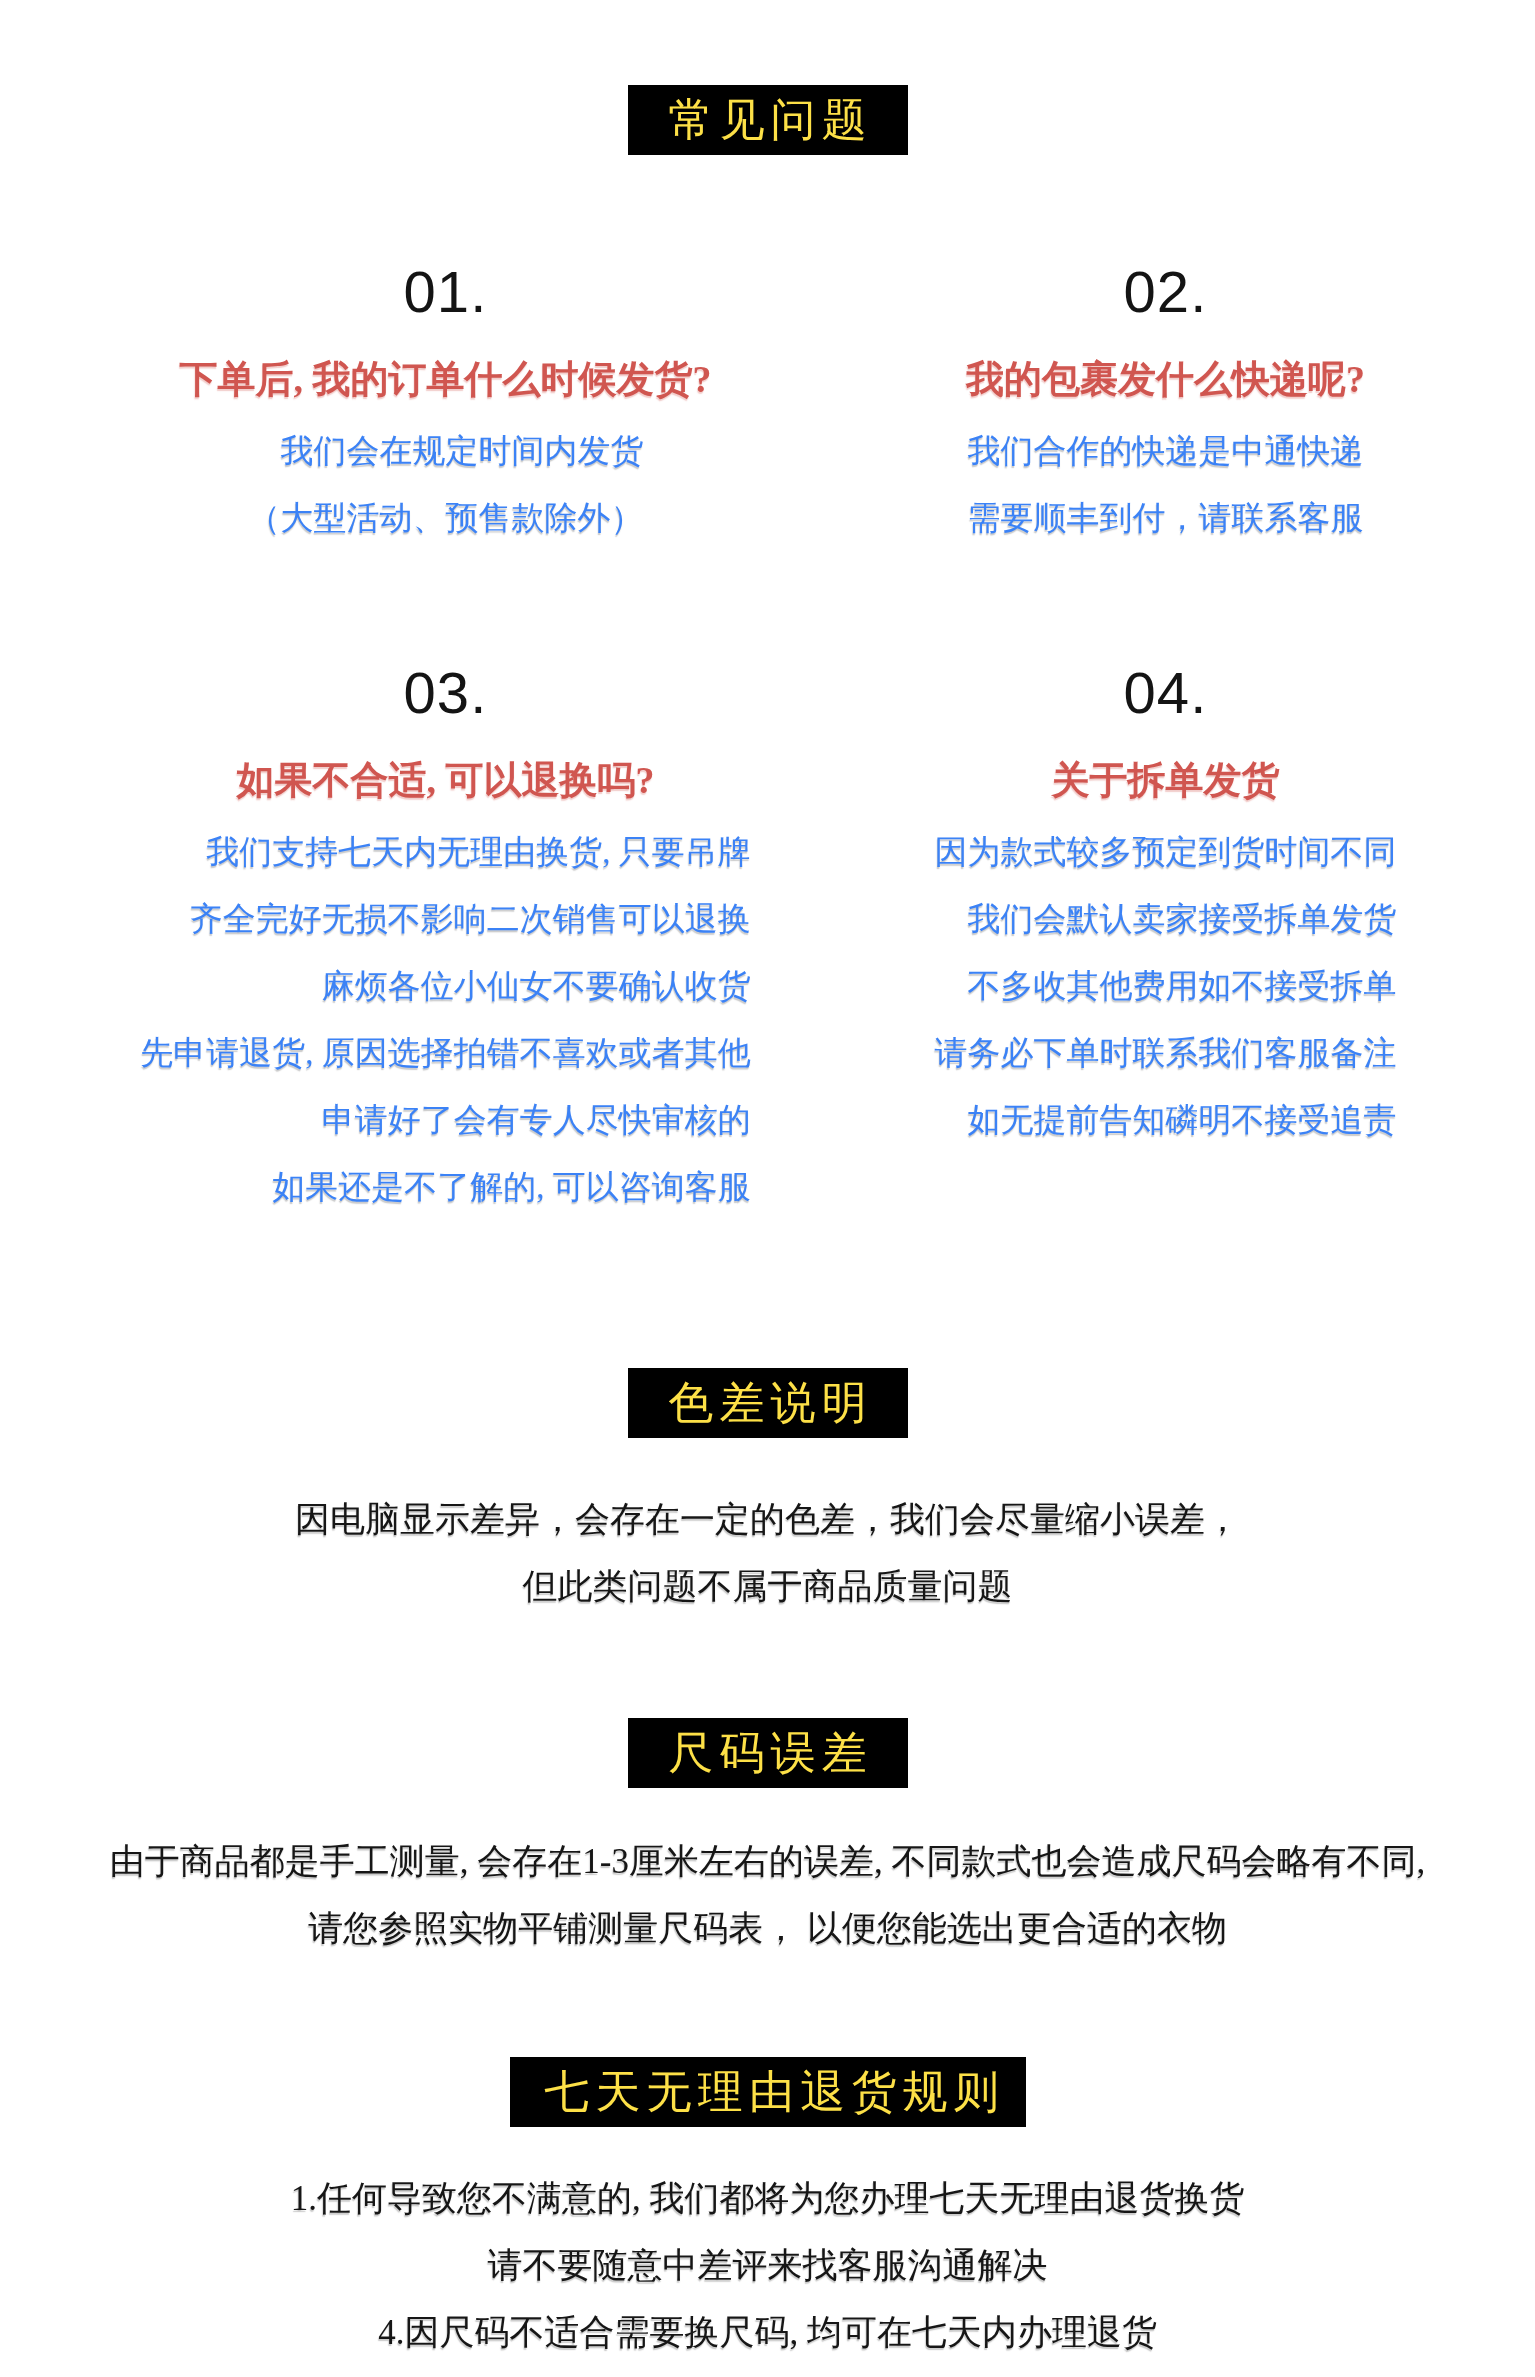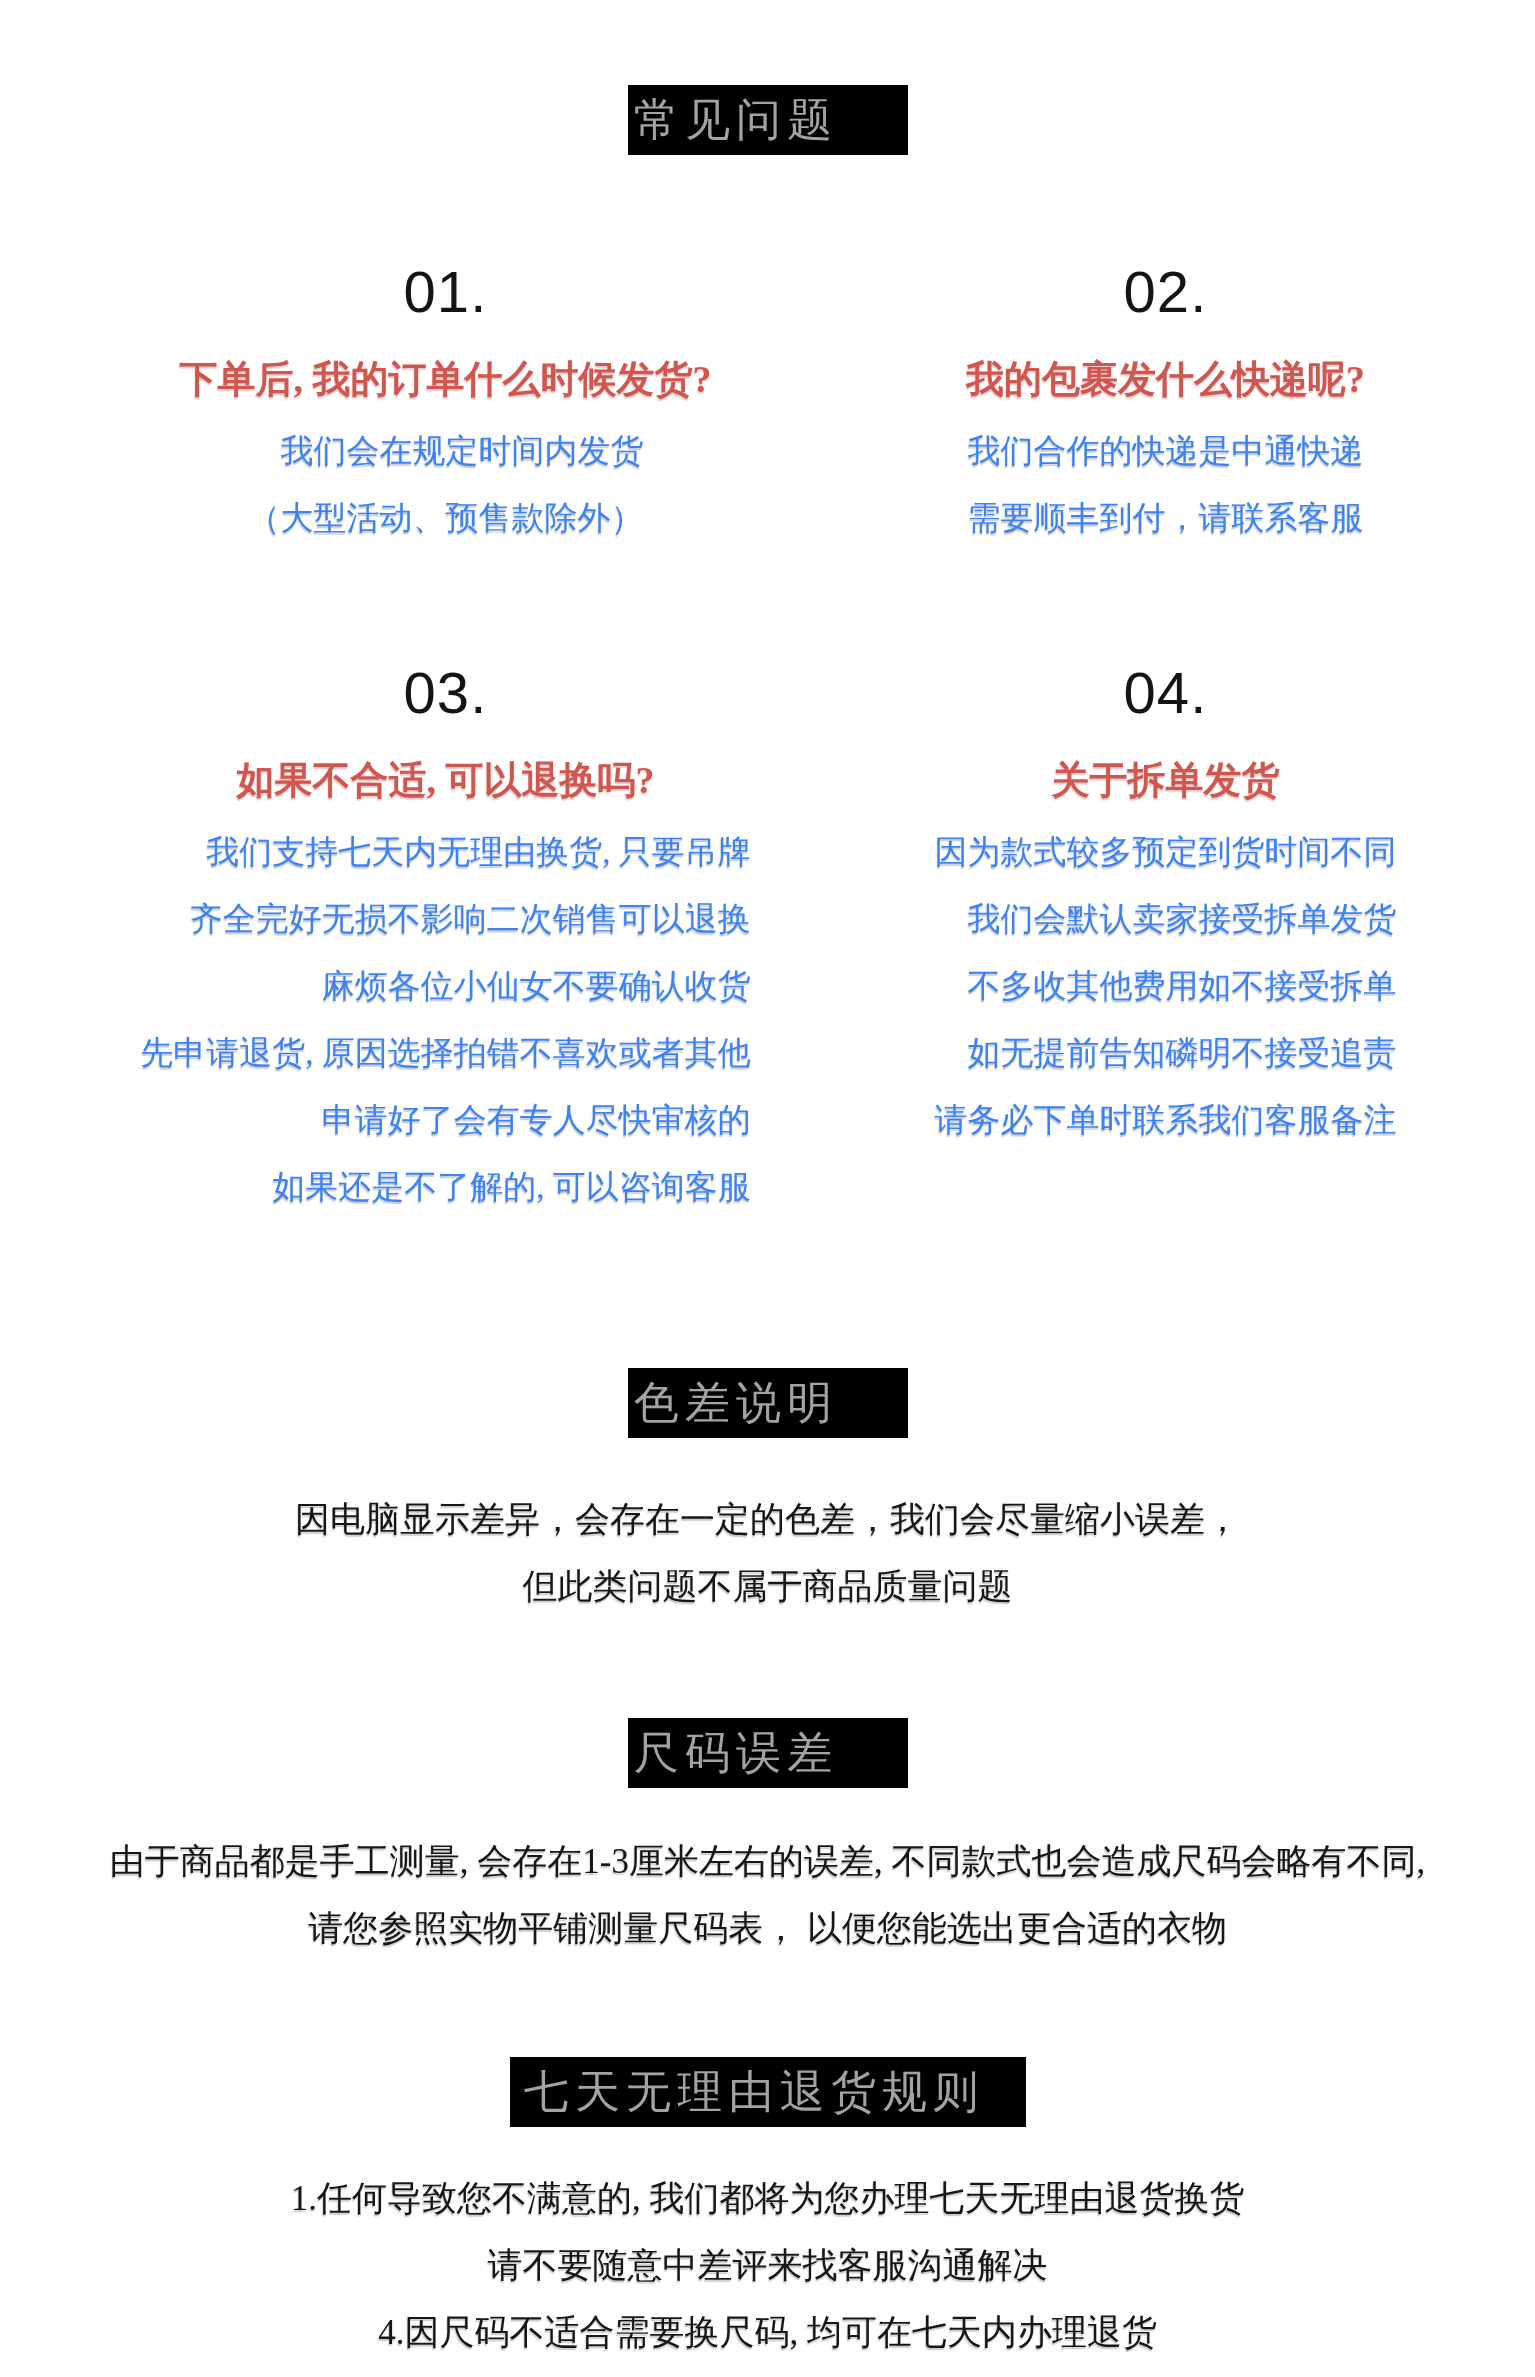--- a/index.html
+++ b/index.html
@@ -13,23 +13,24 @@
     height: 2377px;
     background: #ffffff;
     overflow: hidden;
     font-family: "Liberation Serif", serif;
   }
   .banner {
     position: absolute;
     left: 50%;
     transform: translateX(-50%);
     background: #000000;
-    color: #a3a3a3;
+    color: #fde047;
     display: flex;
     align-items: center;
+    justify-content: center;
     font-size: 45px;
     letter-spacing: 6.2px;
     text-indent: 6.2px; 
     font-family: "Liberation Serif", serif;
     white-space: nowrap;
   }
   .banner.small { width: 280px; height: 70px; }
   .banner.wide  { width: 508px; height: 70px; padding-left: 8px; }
 
   .faq-section {
@@ -118,22 +119,22 @@
     </div>
   </div>
 
   <div class="faq-section" style="left:763px; top:664px;">
     <div class="faq-number">04.</div>
     <div class="faq-question">关于拆单发货</div>
     <div class="faq-answers">
       <div class="faq-answer-line">因为款式较多预定到货时间不同</div>
       <div class="faq-answer-line">我们会默认卖家接受拆单发货</div>
       <div class="faq-answer-line">不多收其他费用如不接受拆单</div>
+      <div class="faq-answer-line">请务必下单时联系我们客服备注</div>
       <div class="faq-answer-line">如无提前告知磷明不接受追责</div>
-      <div class="faq-answer-line">请务必下单时联系我们客服备注</div>
     </div>
   </div>
 
   <div class="banner small" style="top:1368px;">
     <span>色差说明</span>
   </div>
   <div class="notice-body" style="top:1486px;">
     <div class="notice-line">因电脑显示差异，会存在一定的色差，我们会尽量缩小误差，</div>
     <div class="notice-line">但此类问题不属于商品质量问题</div>
   </div>

